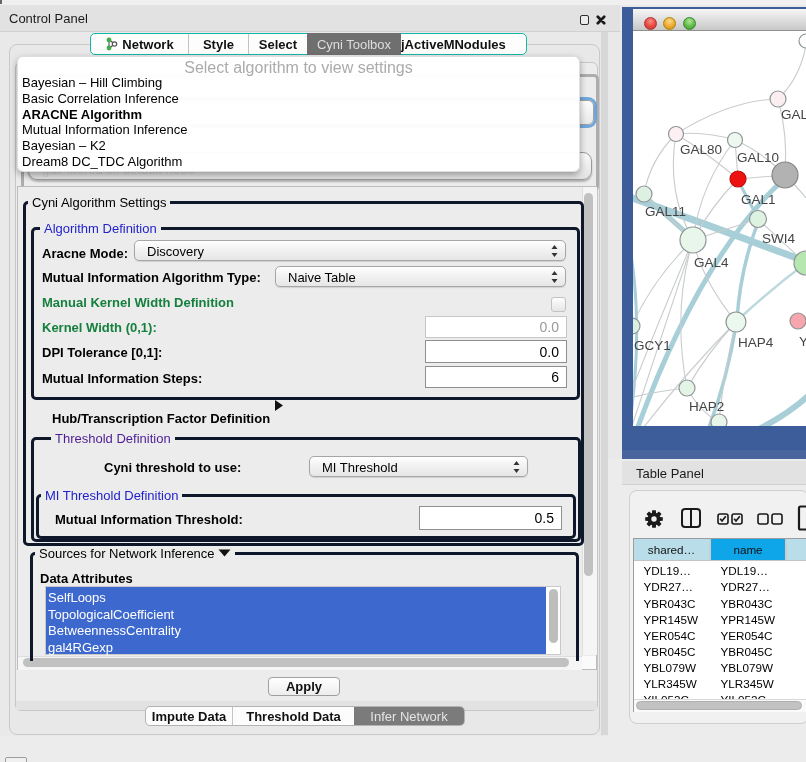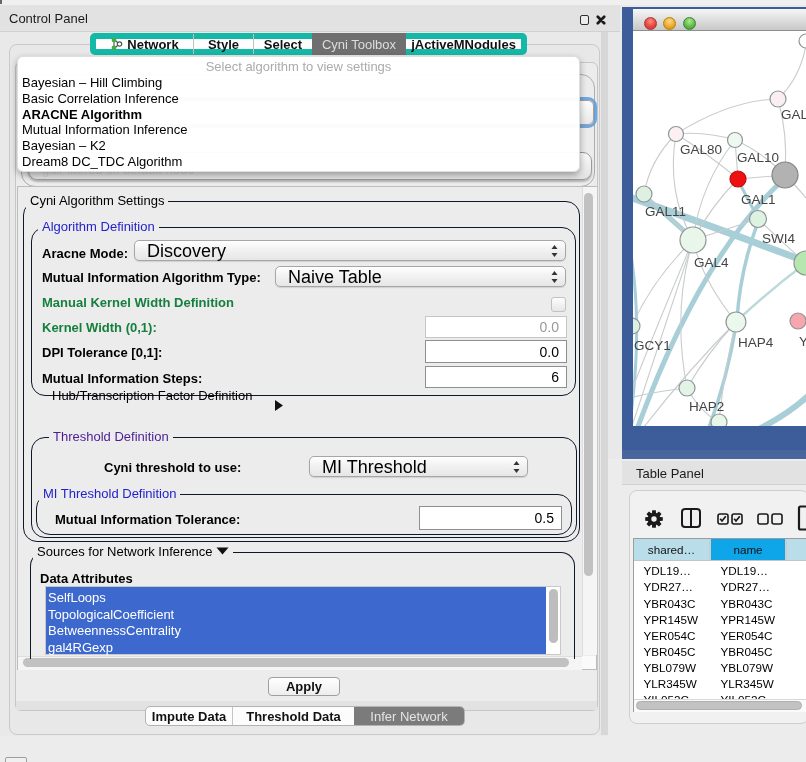--- a/index.html
+++ b/index.html
@@ -1,23 +1,23 @@
 <!DOCTYPE html>
 <html><head><meta charset="utf-8">
 <style>
 html,body{margin:0;padding:0}
 body{width:806px;height:762px;position:relative;overflow:hidden;background:#e9e9e9;font-family:"Liberation Sans",sans-serif}
 .abs{position:absolute}
 .lbl{position:absolute;font-size:13px;font-weight:700;color:#000;white-space:nowrap}
 .dis{color:#15803d}
 .combo{position:absolute;background:linear-gradient(#ffffff,#f3f3f3 40%,#e6e6e6);border:1px solid #a6a6a6;border-radius:5px;box-sizing:border-box;box-shadow:0 1px 1px rgba(0,0,0,0.12)}
-.combo .cv{position:absolute;left:12px;top:50%;transform:translateY(-50%);font-size:18px;color:#000;white-space:nowrap}
+.combo .cv{position:absolute;left:12px;top:50%;transform:translateY(-50%);font-size:13px;color:#000;white-space:nowrap}
 .spin{position:absolute;right:7px;top:50%;transform:translateY(-50%);width:7px;height:12px}
 .tf{position:absolute;background:#fff;border:1px solid #8f8f8f;box-sizing:border-box;font-size:14px;color:#000;text-align:right;padding:0 7px 0 0;display:flex;align-items:center;justify-content:flex-end}
-.group{position:absolute;border:1px solid #0f172a;border-radius:14px}
+.group{position:absolute;border:3px solid #0f172a;border-radius:5px}
 .gt{position:absolute;top:-8px;left:8px;padding:0 4px;background:#ececec;font-size:13px;white-space:nowrap;line-height:14px}
 .tabtxt{font-size:13px;font-weight:700;color:#111}
 </style></head>
 <body>
 <div class="abs" style="left:608px;top:459px;width:198px;height:303px;background:#ececec"></div>
 <div class="abs" style="left:0;top:736px;width:608px;height:26px;background:#ececec"></div>
 
 <div class="abs" style="left:0;top:0;width:806px;height:5px;background:#f0f0f0"></div>
 <div class="abs" style="left:0;top:0;width:2px;height:4px;background:#666"></div>
 
@@ -27,36 +27,36 @@
 <svg class="abs" style="left:596px;top:15px" width="10" height="10" viewBox="0 0 10 10">
     <path d="M1.8 1.8 L8.2 8.2 M8.2 1.8 L1.8 8.2" stroke="#1a1a1a" stroke-width="2.7" stroke-linecap="round"></path>
   </svg>
 
 <div class="abs" style="left:0;top:32px;width:608px;height:703px;background:#e9e9e9"></div>
 
 <div class="abs" style="left:9px;top:44px;width:591px;height:691px;background:#e8e8e8;border:1px solid #c9c9c9;border-radius:8px;box-sizing:border-box"></div>
 
 <div class="abs" style="left:15px;top:62px;width:583px;height:649px;background:#ececec;border:1px solid #c6c6c6;border-radius:6px;box-sizing:border-box"></div>
 
-<div class="abs" style="left:90px;top:33px;width:437px;height:22px;background:#fdfdfd;border:6px solid #14b8a6;border-radius:5px;box-sizing:border-box;display:flex;align-items:center">
+<div class="abs" style="left:90px;top:33px;width:437px;height:22px;background:#fdfdfd;border:1px solid #14b8a6;border-radius:5px;box-sizing:border-box;display:flex;align-items:center">
 <div style="flex:0 0 97px;display:flex;align-items:center;justify-content:center">
 <svg width="13" height="14" viewBox="0 0 13 14" style="margin-right:4px">
         <circle cx="4" cy="3" r="2.4" fill="#3fae49"></circle>
         <circle cx="4" cy="11" r="2.4" fill="#3fae49"></circle>
         <circle cx="9.5" cy="7" r="2.2" fill="none" stroke="#555" stroke-width="1.2"></circle>
         <path d="M4 5 L4 9 M6 4 L8 6 M6 10 L8 8" stroke="#555" stroke-width="1.1"></path>
       </svg>
 <span class="tabtxt">Network</span>
     </div>
 <div style="width:1px;height:20px;background:#c2c2c2"></div>
 <div class="tabtxt" style="flex:0 0 59px;text-align:center">Style</div>
 <div style="width:1px;height:20px;background:#c2c2c2"></div>
 <div class="tabtxt" style="flex:0 0 58px;text-align:center">Select</div>
 <div style="flex:0 0 94px;height:22px;background:#6f6f6f;display:flex;align-items:center;justify-content:center;font-size:13px;color:#dedede">Cyni Toolbox</div>
-<div class="tabtxt" style="flex:1;text-align:center">jActiveMNodules</div>
+<div class="tabtxt" style="flex:1;text-align:left">jActiveMNodules</div>
 </div>
 
 <div class="group" style="left:21px;top:74px;width:572px;height:111px;border-color:#adadad"></div>
 
 <div class="abs" style="left:28px;top:152px;width:562px;height:26px;border:1px solid #9a9a9a;border-radius:9px;background:linear-gradient(#fafafa,#e2e2e2);box-shadow:0 2px 2px rgba(0,0,0,0.25)"></div>
 <div class="abs" style="left:42px;top:162px;font-size:13px;color:#d3d3d3;white-space:nowrap">galFiltered sif default node</div>
 
 <div class="abs" style="left:28px;top:100px;width:564px;height:23px;border:1px solid #a0a0a0;border-radius:6px;background:linear-gradient(#fdfdfd,#e8e8e8);box-shadow:0 0 0 3px rgba(92,155,218,0.85)"></div>
 
 <div class="abs" style="left:17px;top:186px;width:580px;height:484px;background:#ececec;border:1px solid #bcbcbc;box-sizing:border-box"></div>
@@ -93,40 +93,40 @@
   </div>
 <div class="lbl dis" style="left:42px;top:295px">Manual Kernel Width Definition</div>
 <div class="abs" style="left:551px;top:297px;width:13px;height:13px;background:linear-gradient(#fdfdfd,#e6e6e6);border:1px solid #c2c2c2;border-radius:3px"></div>
 <div class="lbl dis" style="left:42px;top:320px">Kernel Width (0,1):</div>
 <div class="tf" style="left:425px;top:316px;width:142px;height:22px;border-color:#c6c6c6;color:#999">0.0</div>
 <div class="lbl" style="left:42px;top:345px">DPI Tolerance [0,1]:</div>
 <div class="tf" style="left:425px;top:340px;width:142px;height:23px">0.0</div>
 <div class="lbl" style="left:42px;top:371px">Mutual Information Steps:</div>
 <div class="tf" style="left:425px;top:366px;width:142px;height:22px">6</div>
 
-<div class="lbl" style="left:52px;top:388px;font-weight:400">Hub/Transcription Factor Definition</div>
+<div class="lbl" style="left:52px;top:411px;font-weight:700">Hub/Transcription Factor Definition</div>
 <svg class="abs" style="left:274px;top:399px" width="10" height="13" viewBox="0 0 10 13">
     <path d="M1 1 L9 6.5 L1 12 Z" fill="#111"></path>
   </svg>
 
 <div class="group" style="left:31px;top:437px;width:544px;height:99px">
     <span class="gt" style="left:17px;color:#4c1d95">Threshold Definition</span>
   </div>
 <div class="lbl" style="left:104px;top:460px">Cyni threshold to use:</div>
 <div class="combo" style="left:309px;top:456px;width:219px;height:21px">
     <span class="cv">MI Threshold</span>
     <svg class="spin" viewBox="0 0 7 12">
       <path d="M3.5 0 L6.5 4 L0.5 4 Z" fill="#333"></path>
       <path d="M3.5 12 L6.5 8 L0.5 8 Z" fill="#333"></path>
     </svg>
   </div>
 <div class="group" style="left:36px;top:494px;width:534px;height:39px">
     <span class="gt" style="left:2px;color:#2222cc">MI Threshold Definition</span>
   </div>
-<div class="lbl" style="left:55px;top:512px">Mutual Information Tolerance:</div>
+<div class="lbl" style="left:55px;top:512px">Mutual Information Threshold:</div>
 <div class="tf" style="left:419px;top:506px;width:143px;height:24px">0.5</div>
 
 <div class="group" style="left:30px;top:552px;width:543px;height:106px;border-bottom:none;border-bottom-left-radius:0;border-bottom-right-radius:0">
     <span class="gt" style="left:2px;color:#000">Sources for Network Inference <svg width="13" height="8" viewBox="0 0 13 8" style="vertical-align:1px">
         <path d="M0.5 0.5 L12.5 0.5 L6.5 7.5 Z" fill="#111"></path>
       </svg></span>
   </div>
 <div class="lbl" style="left:40px;top:571px">Data Attributes</div>
 <div class="abs" style="left:45px;top:586px;width:516px;height:69px;background:#fff;border:1px solid #c9c9c9;box-sizing:border-box"></div>
 <div class="abs" style="left:46px;top:587px;width:500px;height:67px;background:#3d68cd"></div>
@@ -290,19 +290,19 @@
 8.
 9.
 
 9.
 9.</div>
 
 <div class="abs" style="left:634px;top:699px;width:172px;height:12px;background:#fafafa;border-top:1px solid #d8d8d8"></div>
 <div class="abs" style="left:636px;top:700.5px;width:166px;height:9px;background:#c2c2c2;border-radius:5px;border:1px solid #b0b0b0;box-sizing:border-box"></div>
 
 <div class="abs" style="left:17px;top:56px;width:563px;height:116px;background:rgba(255,255,255,0.97);border-radius:6px;box-shadow:0 3px 7px rgba(0,0,0,0.35);border:1px solid rgba(190,190,190,0.5);box-sizing:border-box"></div>
-<div class="abs" style="left:17px;top:59px;width:563px;height:14px;font-size:13px;color:#ababab;text-align:center">Select algorithm to view settings</div>
+<div class="abs" style="left:17px;top:59px;width:563px;height:14px;font-size:16px;color:#ababab;text-align:center">Select algorithm to view settings</div>
 <div class="abs" style="left:22px;top:75px;font-size:13px;color:#000;line-height:15.8px;white-space:pre">Bayesian – Hill Climbing
 Basic Correlation Inference
 <b>ARACNE Algorithm</b>
 Mutual Information Inference
 Bayesian – K2
 Dream8 DC_TDC Algorithm</div>
 
 </body></html>

